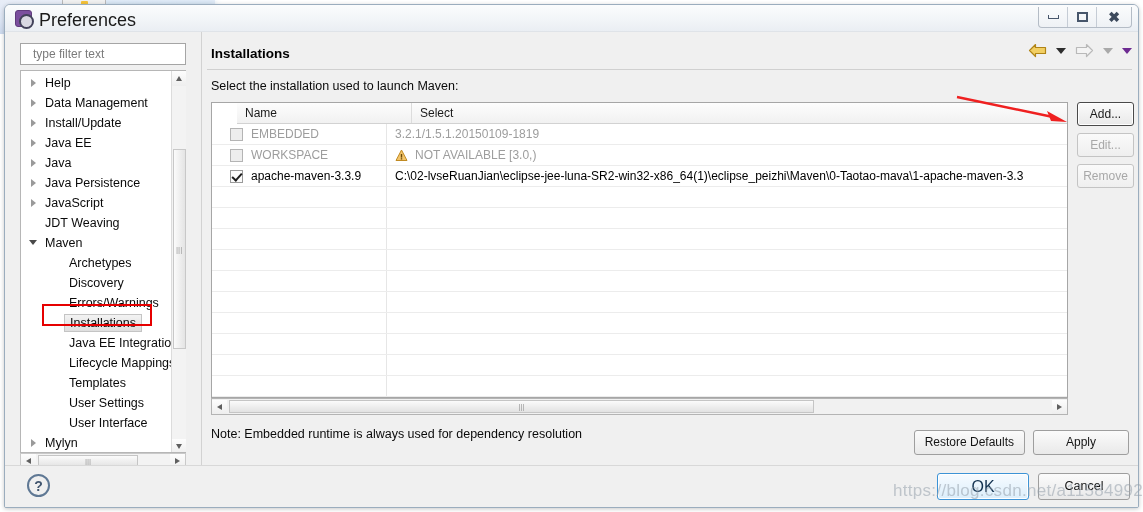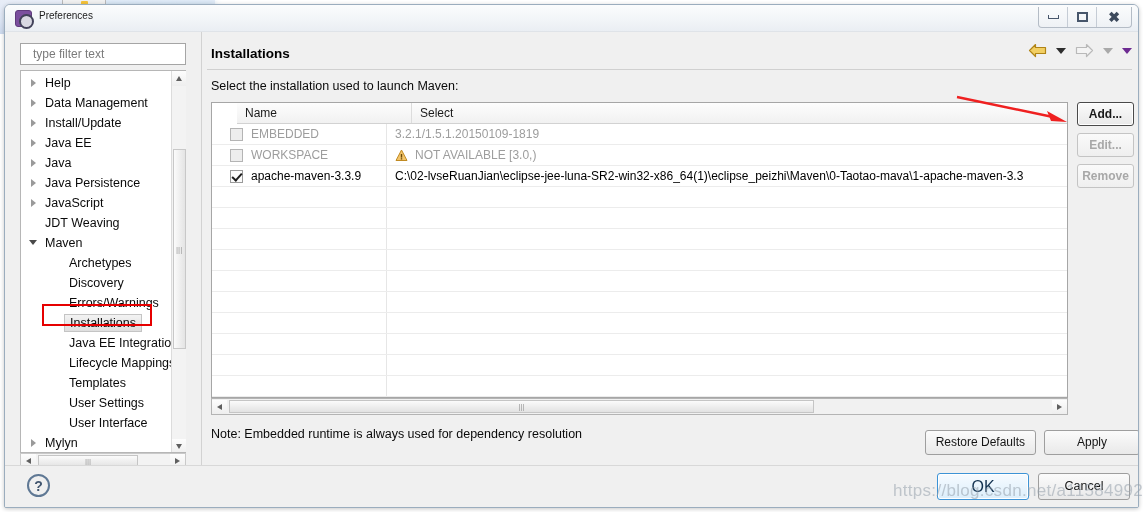--- a/index.html
+++ b/index.html
@@ -72,21 +72,21 @@
   .title-icon::after {
     content: "";
     position: absolute; left: 3px; top: 3px;
     width: 11px; height: 11px;
     border-radius: 50%;
     background: #d8d8e2;
     border: 2px solid #42425a;
   }
   .title-text {
     position: absolute; left: 34px; top: 5px;
-    font-size: 10px; color: #1b1b1b;
+    font-size: 18px; color: #1b1b1b;
   }
   .win-btns {
     position: absolute; right: 6px; top: 2px;
     display: flex;
     border: 1px solid #b4bcc6;
     border-top: none;
     border-radius: 0 0 4px 4px;
     background: linear-gradient(180deg,#fafbfc,#eef1f5);
     overflow: hidden;
   }
@@ -352,21 +352,20 @@
 
   .note {
     position: absolute; left: 9px; top: 395px;
     font-size: 12.5px; color: #0a0a0a;
   }
 
   
   .side-btns {
     position: absolute; left: 875px; top: 70px;
     width: 58px;
-    font-weight: bold;
   }
   .btn {
     display: block;
     width: 57px; height: 24px;
     margin-bottom: 7px;
     background: linear-gradient(180deg,#fbfbfb,#e9e9e9);
     border: 1px solid #9e9e9e;
     border-radius: 3px;
     font-size: 12px;
     color: #1a1a1a;
@@ -379,21 +378,21 @@
     box-shadow: inset 0 0 0 1px #ffffff;
   }
   .btn.disabled {
     color: #a8a8a8;
     border-color: #c4c4c4;
     background: linear-gradient(180deg,#fafafa,#efefef);
   }
 
   
   .bottom-actions {
-    position: absolute; right: 0; top: 398px;
+    position: absolute; right: 11px; top: 398px;
     display: flex; gap: 8px;
   }
   .btn-wide {
     height: 25px;
     min-width: 96px;
     padding: 0 10px;
     background: linear-gradient(180deg,#fbfbfb,#e9e9e9);
     border: 1px solid #9e9e9e;
     border-radius: 3px;
     font-size: 12px; color: #141414;

